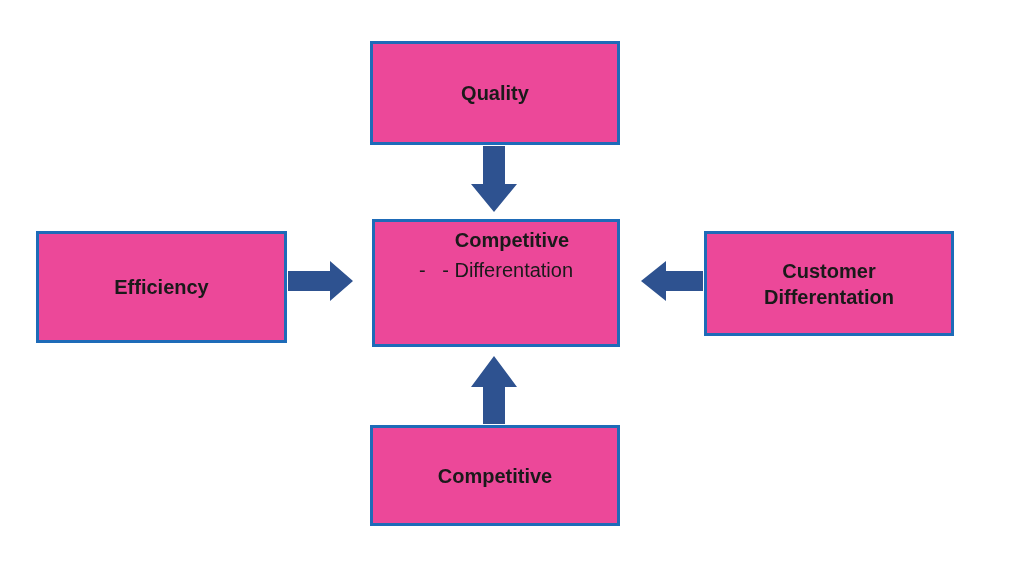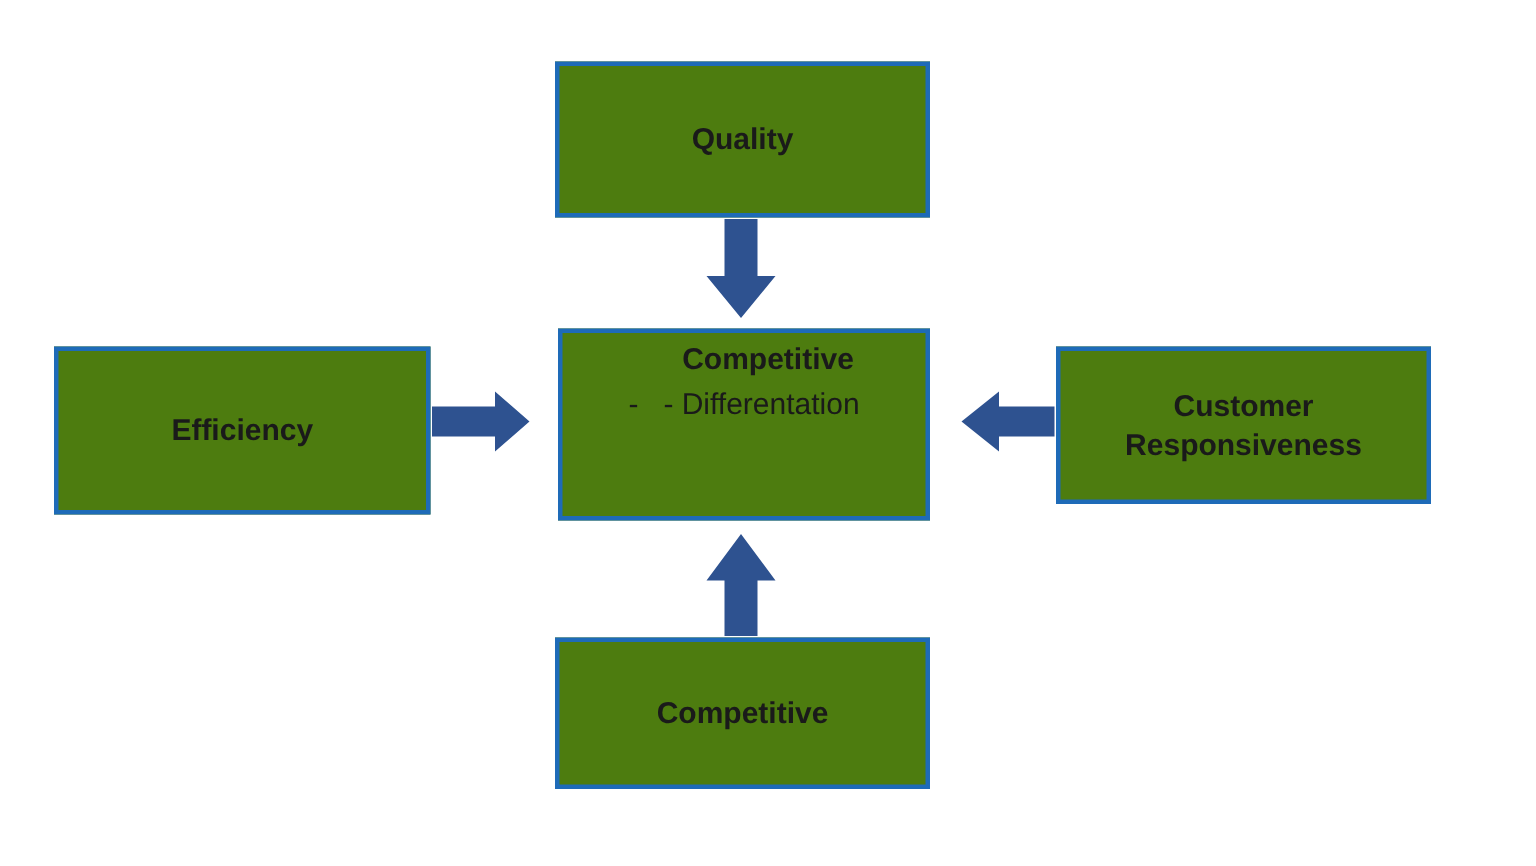--- a/index.html
+++ b/index.html
@@ -18,21 +18,21 @@
     position: relative;
     width: 1024px;
     height: 577px;
     background: var(--bg);
     overflow: hidden;
   }
   .box {
     position: absolute;
     box-sizing: border-box;
     border: 3px solid var(--box-border);
-    background: #4d7c0f;
+    background: #ec4899;
     display: flex;
     align-items: center;
     justify-content: center;
     text-align: center;
     color: var(--text-color);
   }
   .node-label {
     font-weight: bold;
     font-size: 20px;
     line-height: 26px;
@@ -77,21 +77,21 @@
 
   <div class="box box-quality">
     <span class="node-label">Quality</span>
   </div>
 
   <div class="box box-efficiency">
     <span class="node-label">Efficiency</span>
   </div>
 
   <div class="box box-customer">
-    <span class="node-label wrap-label">Customer Responsiveness</span>
+    <span class="node-label wrap-label">Customer Differentation</span>
   </div>
 
   <div class="box box-innovation">
     <span class="node-label">Competitive</span>
   </div>
 
   <div class="box box-center">
     <div class="center-inner">
       <div class="center-line center-title">Competitive</div>
       <div class="center-line center-bullet">-   - Differentation</div>

